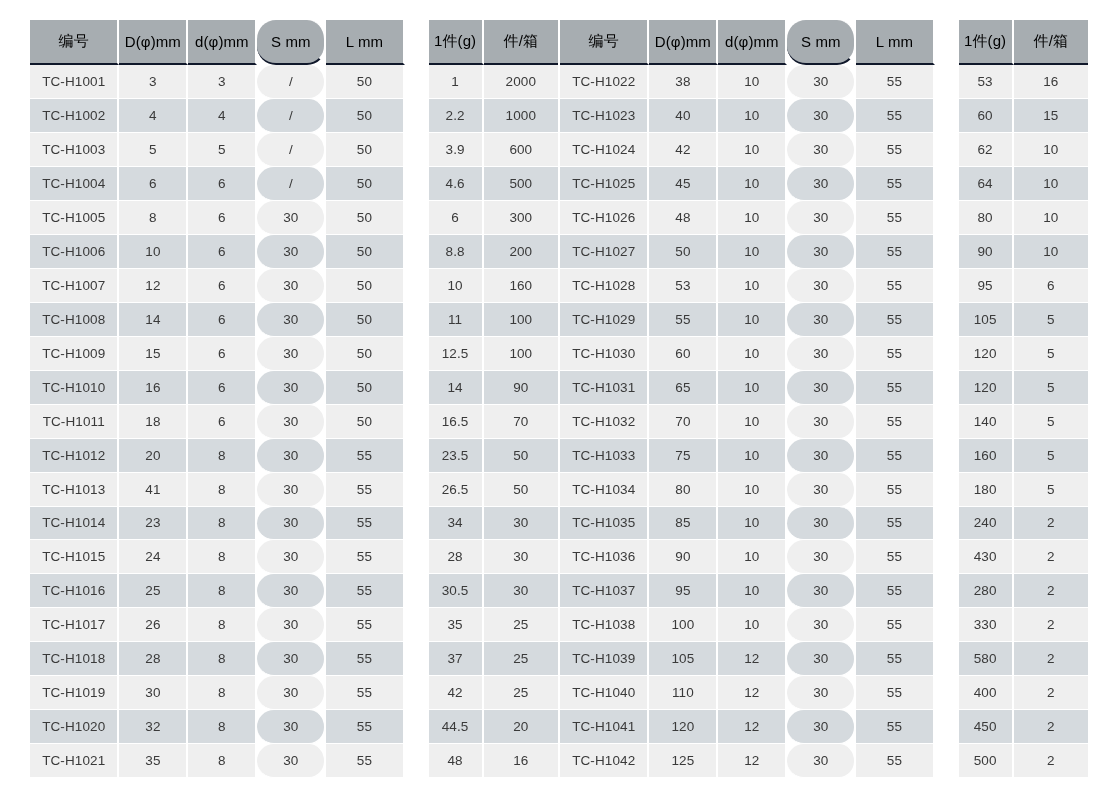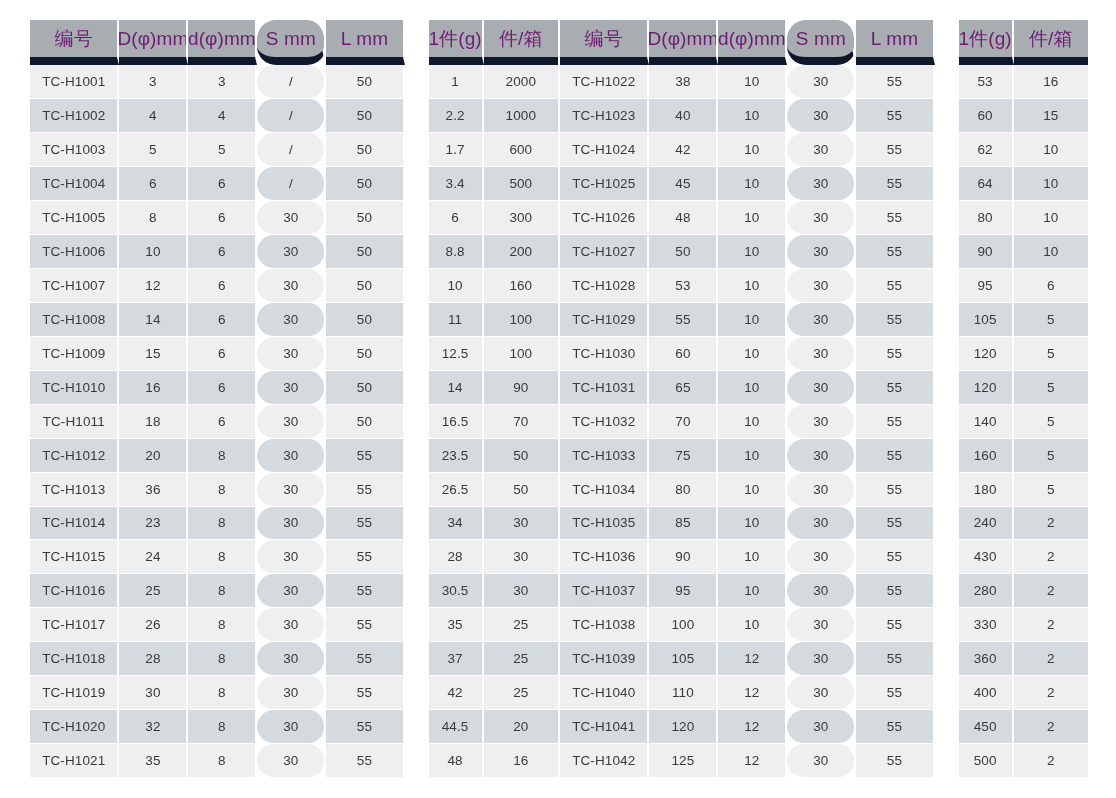--- a/index.html
+++ b/index.html
@@ -51,23 +51,23 @@
     border-right: 2px solid #ffffff;
     border-bottom: 1px solid #ffffff;
     overflow: hidden;
     white-space: nowrap;
     letter-spacing: 0.1px;
   }
   .row .cell:last-child { border-right: none; }
 
   .row.header .cell {
     background: #a7adb1;
-    color: #701a75;
-    font-size: 19px;
-    border-bottom: 8px solid #0f172a;
+    color: #000000;
+    font-size: 15px;
+    border-bottom: 2px solid #0f172a;
   }
   .row.odd  .cell { background: #efefef; }
   .row.even .cell { background: #d5dade; }
 
   
   .c-code { width: 96px; }
   .c-D    { width: 74px; }
   .c-d    { width: 74px; }
   .c-S    { width: 74px; border-radius: 19px; }
   .c-L    { width: 84px; }
@@ -105,30 +105,30 @@
         <div class="cell c-L">50</div>
         <div class="cell c-w">2.2</div>
         <div class="cell c-box">1000</div>
       </div>
       <div class="row odd">
         <div class="cell c-code">TC-H1003</div>
         <div class="cell c-D">5</div>
         <div class="cell c-d">5</div>
         <div class="cell c-S">/</div>
         <div class="cell c-L">50</div>
-        <div class="cell c-w">1.7</div>
+        <div class="cell c-w">3.9</div>
         <div class="cell c-box">600</div>
       </div>
       <div class="row even">
         <div class="cell c-code">TC-H1004</div>
         <div class="cell c-D">6</div>
         <div class="cell c-d">6</div>
         <div class="cell c-S">/</div>
         <div class="cell c-L">50</div>
-        <div class="cell c-w">3.4</div>
+        <div class="cell c-w">4.6</div>
         <div class="cell c-box">500</div>
       </div>
       <div class="row odd">
         <div class="cell c-code">TC-H1005</div>
         <div class="cell c-D">8</div>
         <div class="cell c-d">6</div>
         <div class="cell c-S">30</div>
         <div class="cell c-L">50</div>
         <div class="cell c-w">6</div>
         <div class="cell c-box">300</div>
@@ -191,21 +191,21 @@
         <div class="cell c-code">TC-H1012</div>
         <div class="cell c-D">20</div>
         <div class="cell c-d">8</div>
         <div class="cell c-S">30</div>
         <div class="cell c-L">55</div>
         <div class="cell c-w">23.5</div>
         <div class="cell c-box">50</div>
       </div>
       <div class="row odd">
         <div class="cell c-code">TC-H1013</div>
-        <div class="cell c-D">36</div>
+        <div class="cell c-D">41</div>
         <div class="cell c-d">8</div>
         <div class="cell c-S">30</div>
         <div class="cell c-L">55</div>
         <div class="cell c-w">26.5</div>
         <div class="cell c-box">50</div>
       </div>
       <div class="row even">
         <div class="cell c-code">TC-H1014</div>
         <div class="cell c-D">23</div>
         <div class="cell c-d">8</div>
@@ -441,21 +441,21 @@
         <div class="cell c-L">55</div>
         <div class="cell c-w">330</div>
         <div class="cell c-box">2</div>
       </div>
       <div class="row even">
         <div class="cell c-code">TC-H1039</div>
         <div class="cell c-D">105</div>
         <div class="cell c-d">12</div>
         <div class="cell c-S">30</div>
         <div class="cell c-L">55</div>
-        <div class="cell c-w">360</div>
+        <div class="cell c-w">580</div>
         <div class="cell c-box">2</div>
       </div>
       <div class="row odd">
         <div class="cell c-code">TC-H1040</div>
         <div class="cell c-D">110</div>
         <div class="cell c-d">12</div>
         <div class="cell c-S">30</div>
         <div class="cell c-L">55</div>
         <div class="cell c-w">400</div>
         <div class="cell c-box">2</div>

